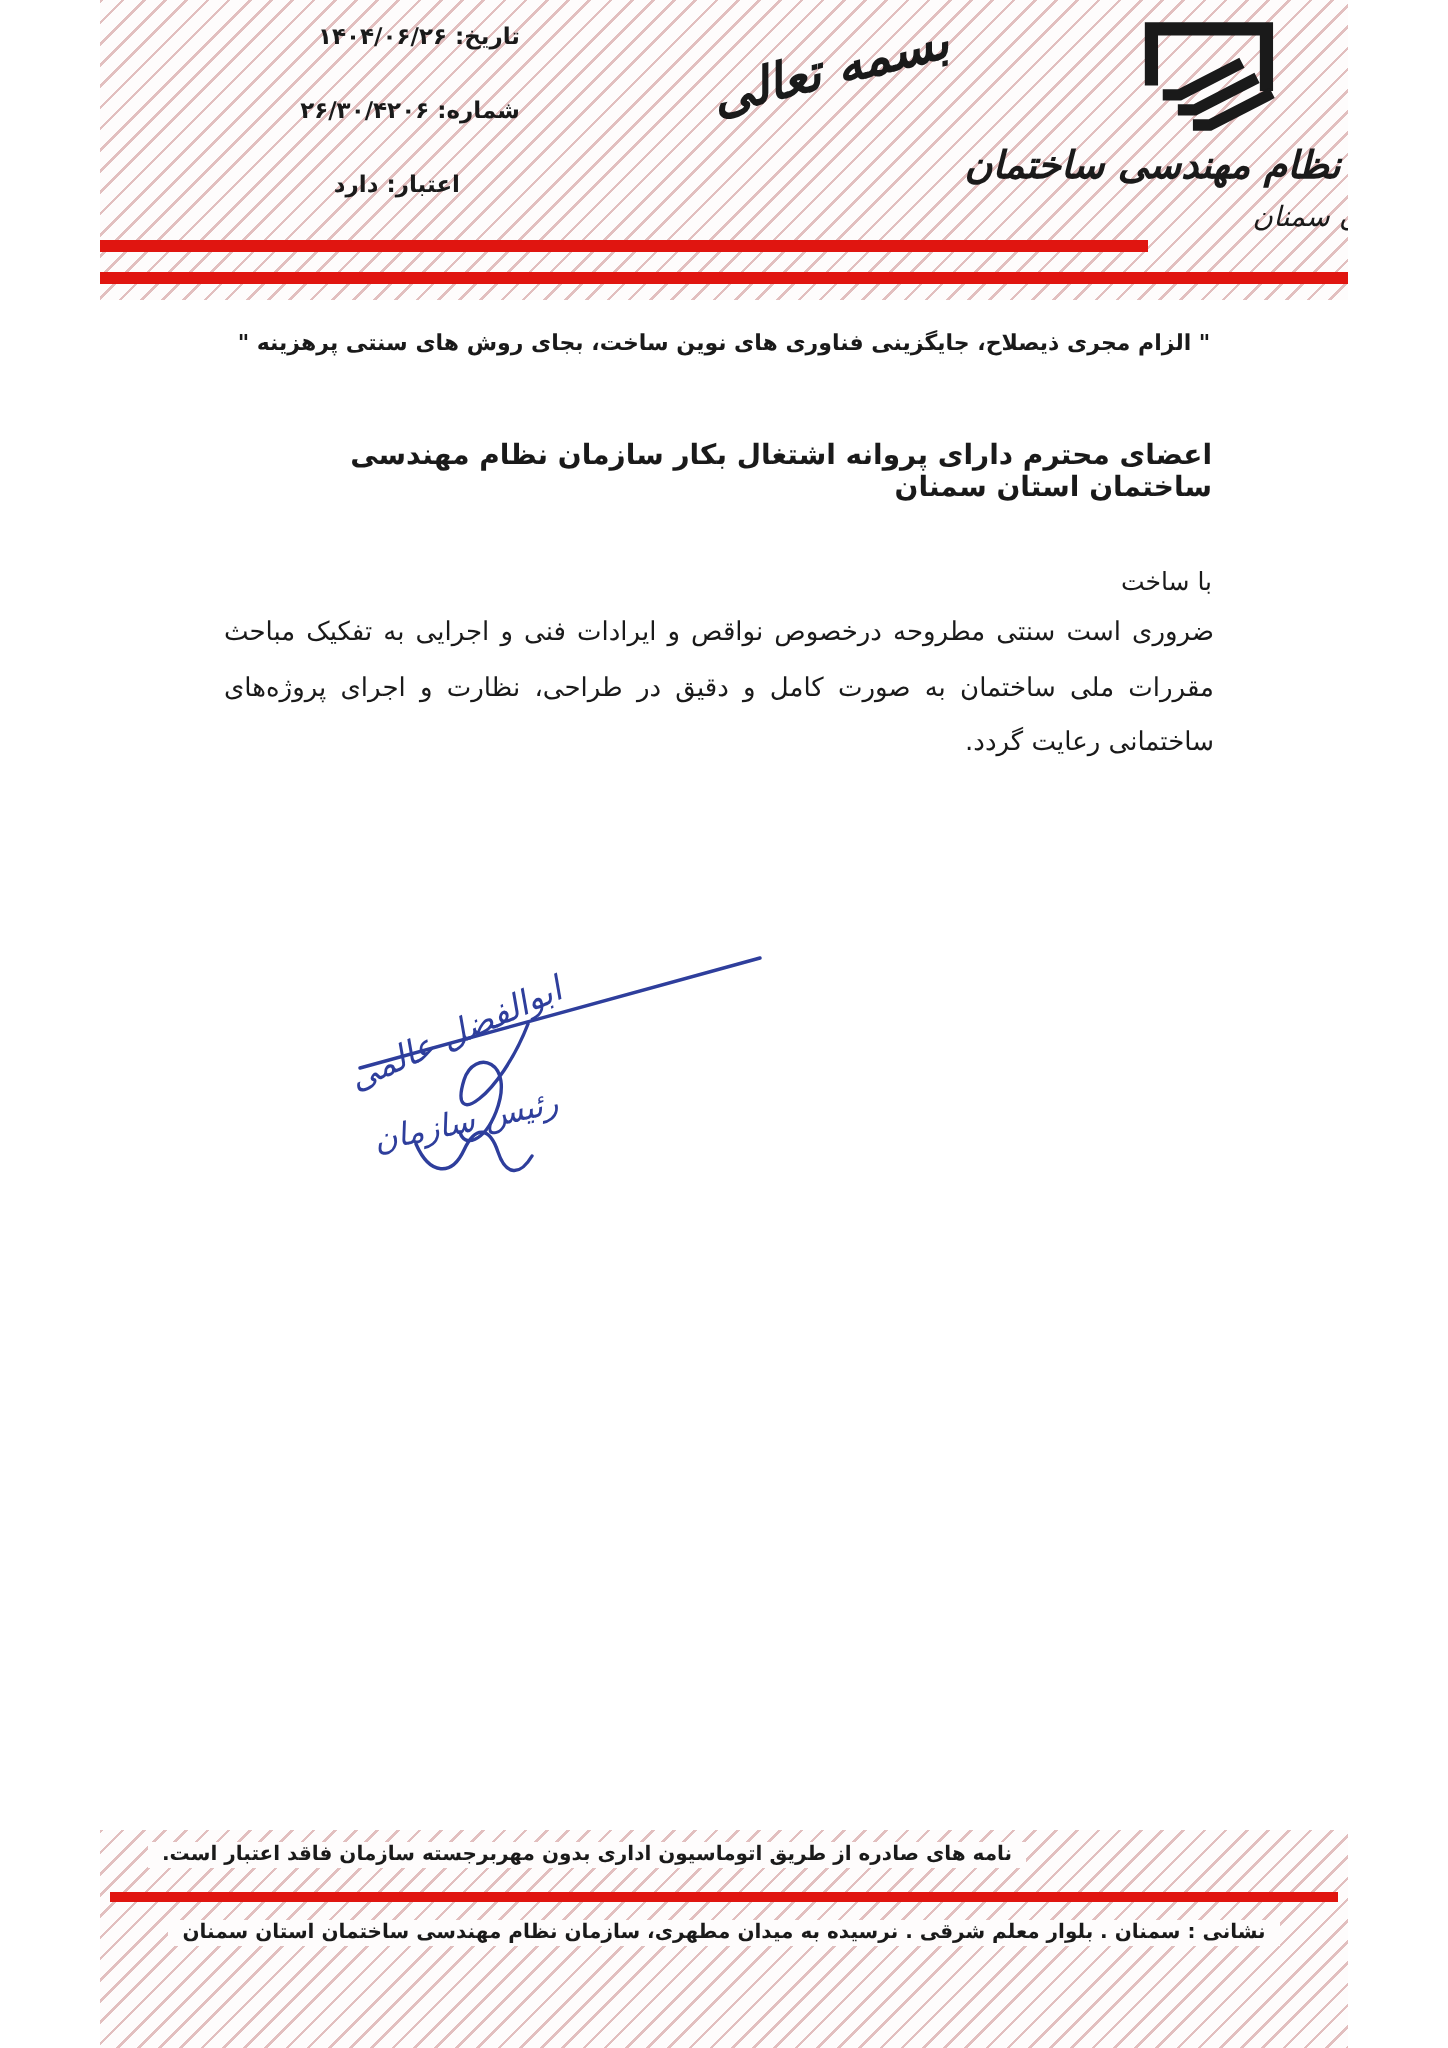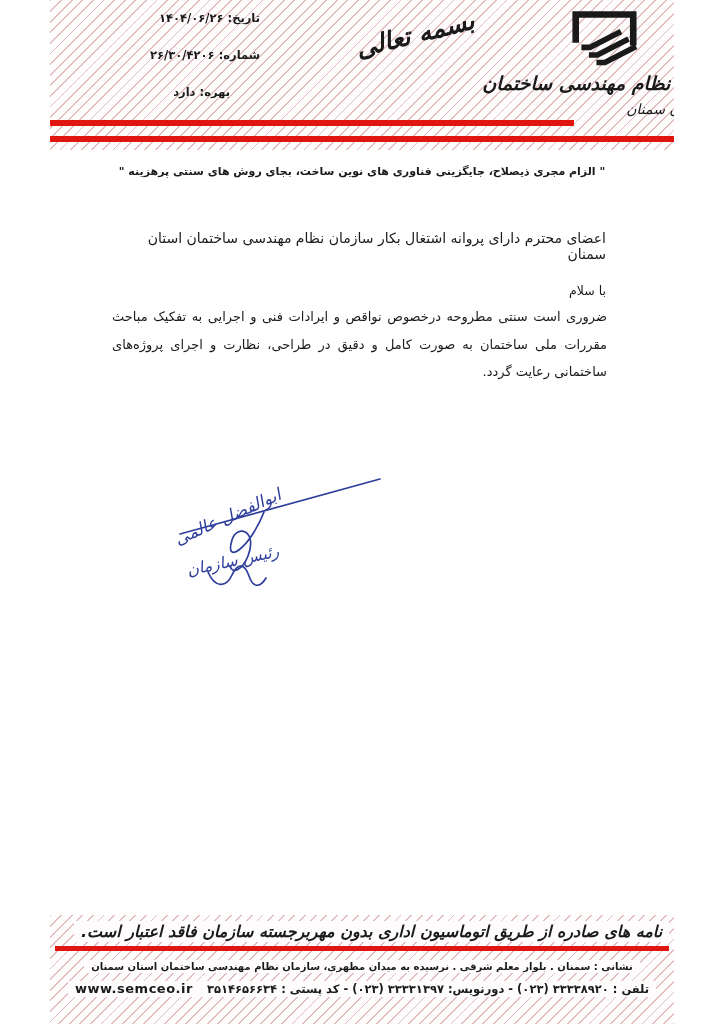--- a/index.html
+++ b/index.html
@@ -54,21 +54,21 @@
   .slogan {
     position: absolute; top: 165px; left: 0; right: 0;
     direction: rtl; text-align: center;
     font-size: 11px; font-weight: bold;
   }
 
   
   .recipient {
     position: absolute; top: 220px; right: 68px; left: 60px;
     direction: rtl; text-align: right;
-    font-size: 14px; font-weight: normal; margin-top: 10px;
+    font-size: 14px; font-weight: bold;
   }
   .salutation {
     position: absolute; top: 283px; right: 68px;
     direction: rtl; font-size: 12.5px;
   }
   .body-text {
     position: absolute; top: 303px; right: 67px; left: 62px;
     direction: rtl; text-align: justify;
     font-size: 13px; line-height: 27.5px;
   }
@@ -77,23 +77,22 @@
 
   
   .signature-block { position: absolute; top: 470px; left: 92px; width: 252px; height: 128px; }
   .signature-block svg { width: 100%; height: 100%; }
 
   
   .footer { position: absolute; top: 915px; left: 0; right: 0; height: 109px; }
   .bgw { background: #fefcfc; padding: 1px 7px; }
   .validity-note {
     position: absolute; top: 7px; left: 24px;
-    direction: rtl; font-size: 16px; font-weight: bold;
+    direction: rtl; font-size: 10px; font-weight: bold;
     white-space: nowrap;
-    font-style: italic;
   }
   .footer-redline { position: absolute; top: 31px; left: 5px; right: 5px; height: 4.5px; background: #e01510; }
   .footer-address {
     position: absolute; top: 46px; left: 0; right: 0;
     direction: rtl; text-align: center;
     font-size: 10px; font-weight: bold;
   }
   .footer-contact {
     position: absolute; top: 66px; left: 0; right: 0;
     direction: rtl; text-align: center;
@@ -111,21 +110,21 @@
     <div class="meta">
       <div class="meta-row">
         <span>تاریخ:</span>
         <span>۱۴۰۴/۰۶/۲۶</span>
       </div>
       <div class="meta-row">
         <span>شماره:</span>
         <span>۲۶/۳۰/۴۲۰۶</span>
       </div>
       <div class="meta-row attachment">
-        <span>بهره:</span>
+        <span>اعتبار:</span>
         <span>دارد</span>
       </div>
     </div>
 
     <div class="basmala">بسمه تعالی</div>
 
     <svg class="logo" viewBox="0 0 90 70" aria-hidden="true">
       <path d="M15 40 L15 10 L76 10 L76 43" fill="none" stroke="#1a1a1a" stroke-width="7"></path>
       <path d="M21 45 L30 45 L63 28" fill="none" stroke="#1a1a1a" stroke-width="6"></path>
       <path d="M29 53 L38 53 L71 36" fill="none" stroke="#1a1a1a" stroke-width="6"></path>
@@ -135,21 +134,21 @@
     <div class="org-name">سازمان نظام مهندسی ساختمان</div>
 
     <div class="stripe stripe-1"></div>
     <div class="org-region">استان سمنان</div>
     <div class="stripe stripe-2"></div>
   </header>
 
   <div class="slogan">" الزام مجری ذیصلاح، جایگزینی فناوری های نوین ساخت، بجای روش های سنتی پرهزینه "</div>
 
   <div class="recipient">اعضای محترم دارای پروانه اشتغال بکار سازمان نظام مهندسی ساختمان استان سمنان</div>
-  <div class="salutation">با سلام</div>
+  <div class="salutation">با ساخت</div>
 
   <div class="body-text">
     <p>ضروری است سنتی مطروحه درخصوص نواقص و ایرادات فنی و اجرایی به تفکیک مباحث مقررات ملی ساختمان به صورت کامل و دقیق در طراحی، نظارت و اجرای پروژه‌های ساختمانی رعایت گردد.</p>
   </div>
 
   <div class="signature-block">
     <svg viewBox="0 0 252 128" aria-hidden="true">
       <g stroke="#2e3e9c" fill="none" stroke-width="1.7" stroke-linecap="round">
         <path d="M38 64 L238 9"></path>
         <path d="M122 42 C108 78, 82 96, 90 70 C95 54, 116 60, 106 86 C100 101, 90 104, 88 96"></path>
@@ -161,21 +160,15 @@
   </div>
 
   <footer class="footer hatch">
     <div class="validity-note">
       <span class="bgw">نامه های صادره از طریق اتوماسیون اداری بدون مهربرجسته سازمان فاقد اعتبار است.</span>
     </div>
     <div class="footer-redline"></div>
     <div class="footer-address">
       <span class="bgw">نشانی : سمنان . بلوار معلم شرقی . نرسیده به میدان مطهری، سازمان نظام مهندسی ساختمان استان سمنان</span>
     </div>
-    <div class="footer-contact">
-      <span class="bgw">
-        <span>تلفن : ۳۳۳۳۸۹۲۰ (۰۲۳)   -   دورنویس: ۳۳۳۳۱۳۹۷ (۰۲۳) - کد پستی : ۳۵۱۴۶۵۶۶۳۴</span>
-        <span class="website">www.semceo.ir</span>
-      </span>
-    </div>
   </footer>
 
 </div>
 
 </body></html>

